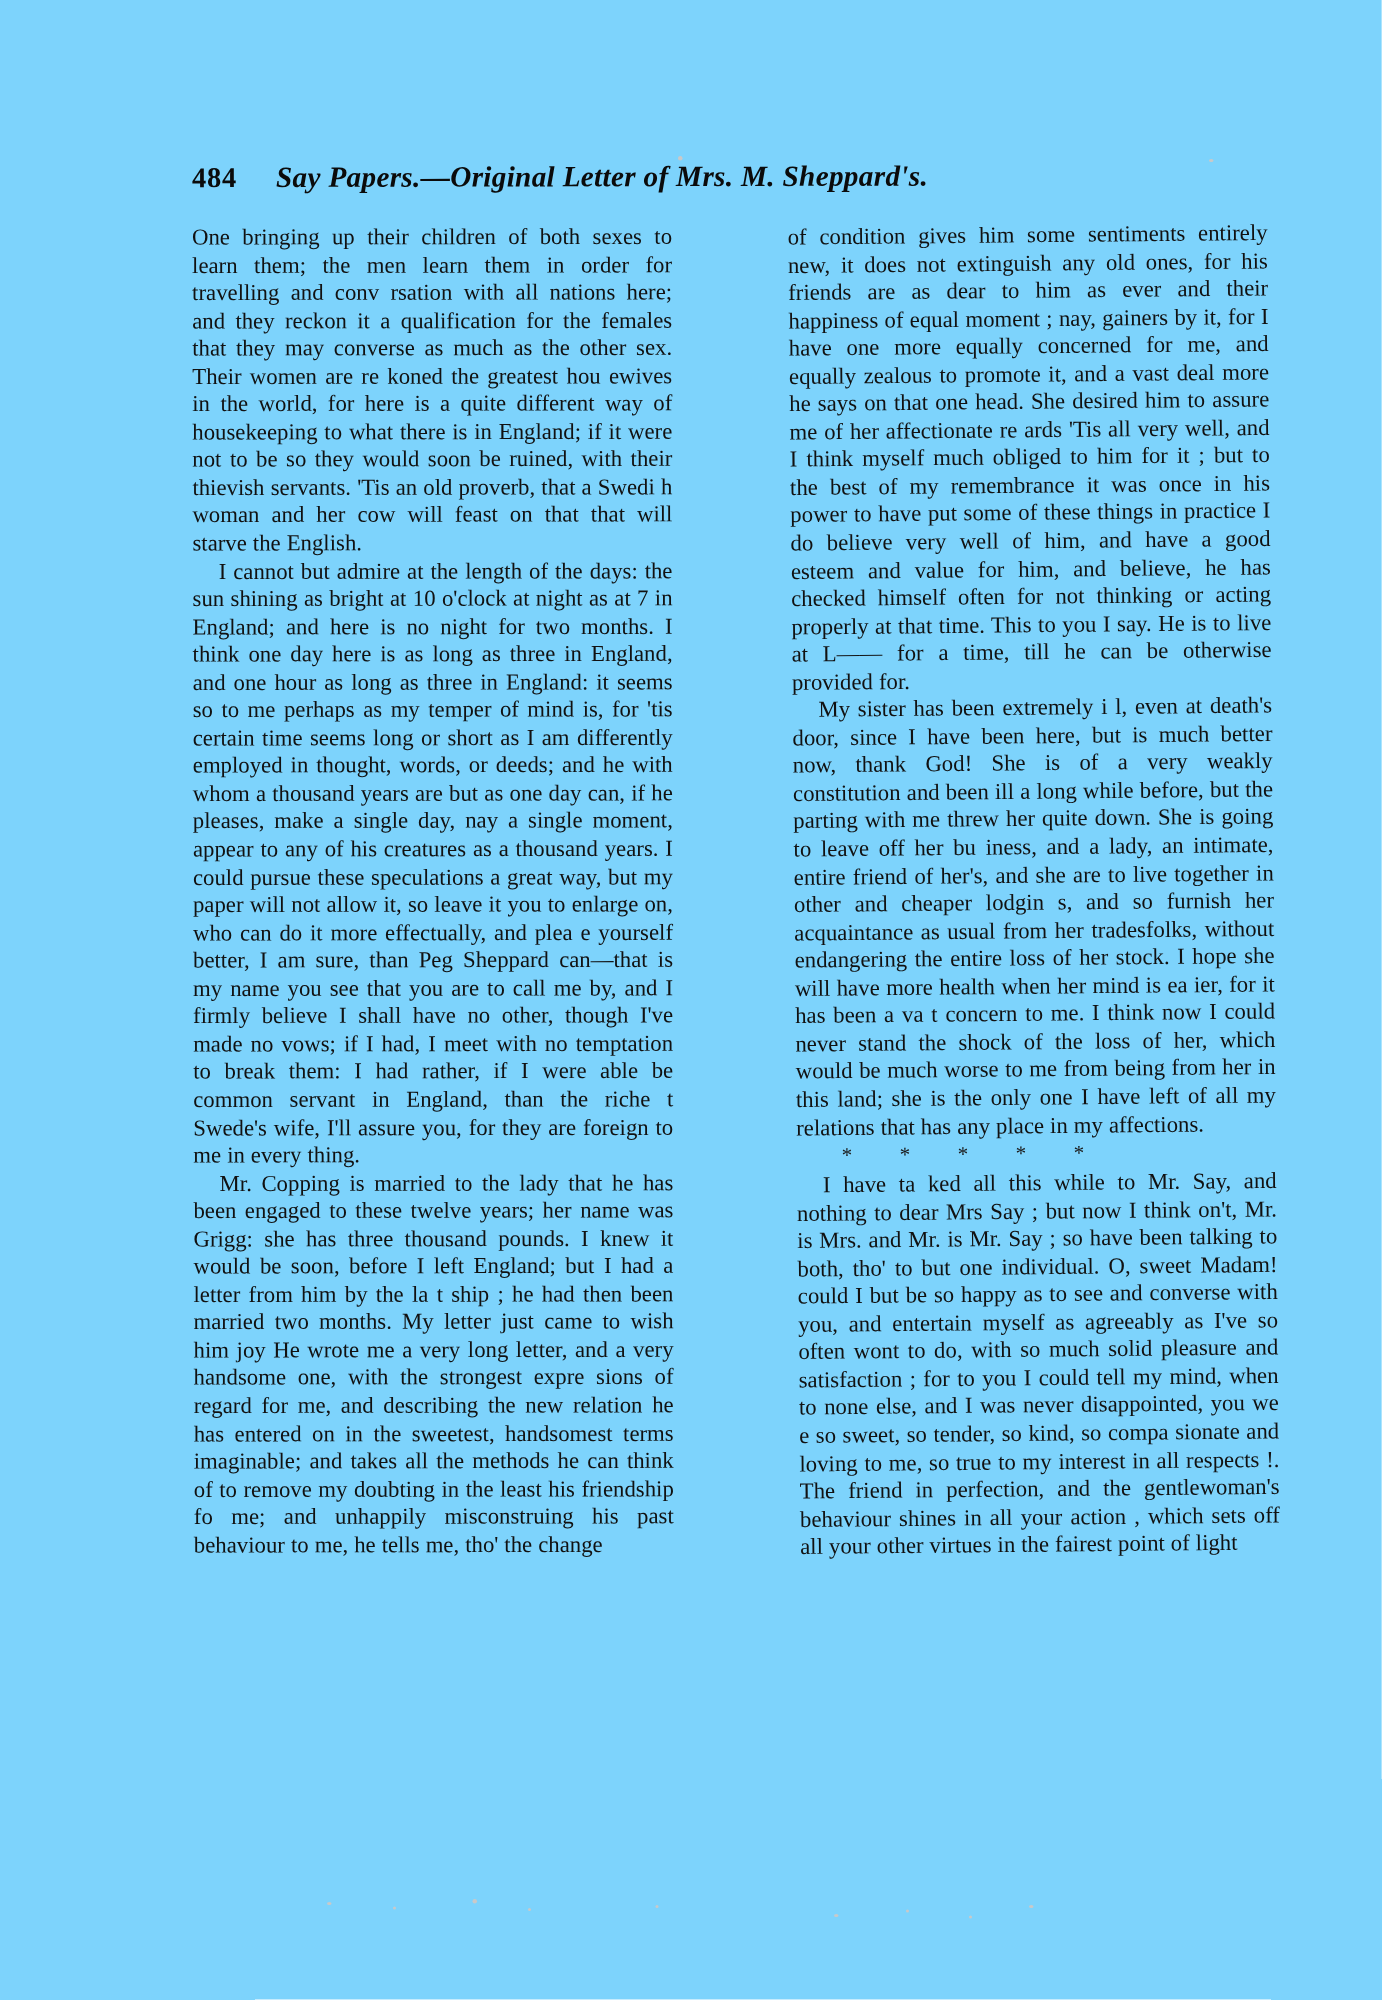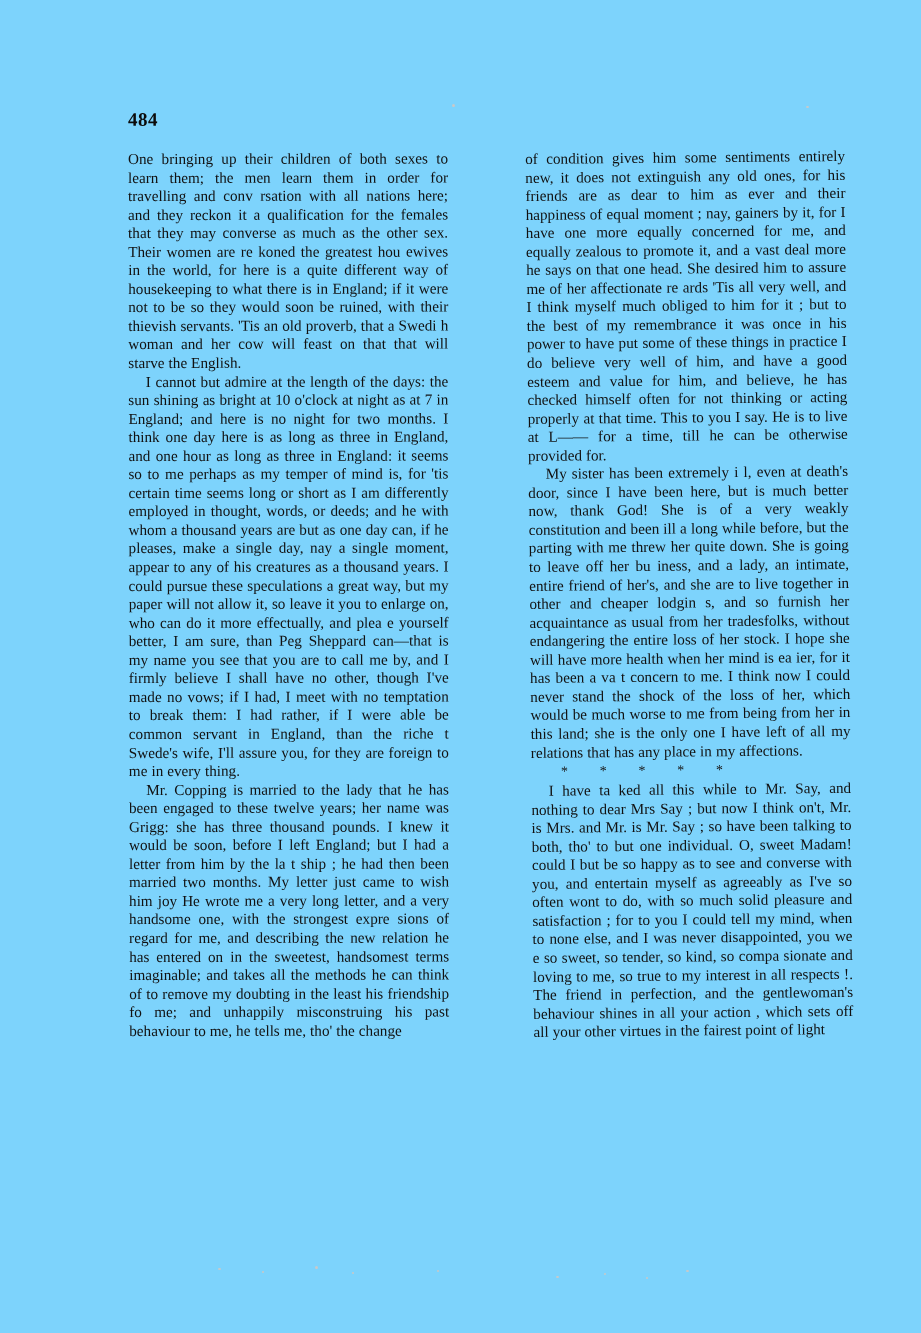--- a/index.html
+++ b/index.html
@@ -113,20 +113,21 @@
     pointer-events: none;
   }
 </style>
 </head>
 <body>
 
 <div class="page">
 
   <div class="running-head">
     <span class="folio">484</span>
+    <span class="head-title">Say Papers.—Original Letter of Mrs. M. Sheppard's.</span>
   </div>
 
   <div class="columns">
 
     <div class="col col-left">
       <p class="cont">One bringing up their children of both sexes to learn them; the men learn them in order for travelling and conv rsation with all nations here; and they reckon it a qualification for the females that they may converse as much as the other sex. Their women are re koned the greatest hou ewives in the world, for here is a quite different way of housekeeping to what there is in England; if it were not to be so they would soon be ruined, with their thievish servants. 'Tis an old proverb, that a Swedi h woman and her cow will feast on that that will starve the English.</p>
       <p>I cannot but admire at the length of the days: the sun shining as bright at 10 o'clock at night as at 7 in England; and here is no night for two months. I think one day here is as long as three in England, and one hour as long as three in England: it seems so to me perhaps as my temper of mind is, for 'tis certain time seems long or short as I am differently employed in thought, words, or deeds; and he with whom a thousand years are but as one day can, if he pleases, make a single day, nay a single moment, appear to any of his creatures as a thousand years. I could pursue these speculations a great way, but my paper will not allow it, so leave it you to enlarge on, who can do it more effectually, and plea e yourself better, I am sure, than Peg Sheppard can—that is my name you see that you are to call me by, and I firmly believe I shall have no other, though I've made no vows; if I had, I meet with no temptation to break them: I had rather, if I were able be common servant in England, than the riche t Swede's wife, I'll assure you, for they are foreign to me in every thing.</p>
       <p>Mr. Copping is married to the lady that he has been engaged to these twelve years; her name was Grigg: she has three thousand pounds. I knew it would be soon, before I left England; but I had a letter from him by the la t ship ; he had then been married two months. My letter just came to wish him joy He wrote me a very long letter, and a very handsome one, with the strongest expre sions of regard for me, and describing the new relation he has entered on in the sweetest, handsomest terms imaginable; and takes all the methods he can think of to remove my doubting in the least his friendship fo me; and unhappily misconstruing his past behaviour to me, he tells me, tho' the change</p>
     </div>
 

